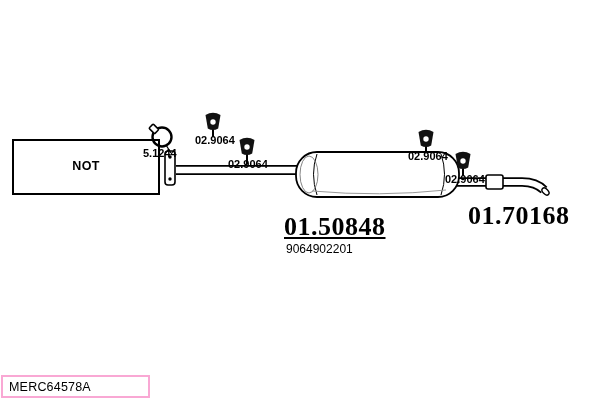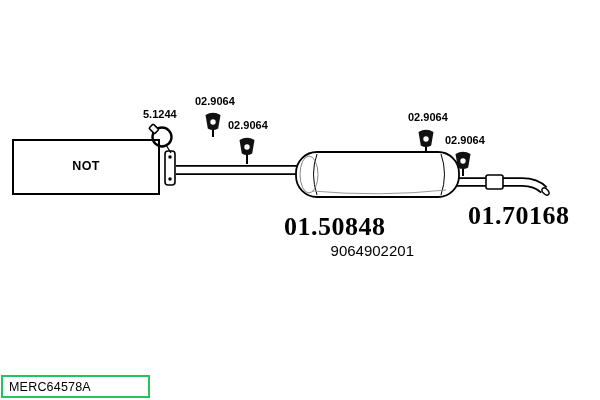--- a/index.html
+++ b/index.html
@@ -12,37 +12,37 @@
     position:absolute;left:12px;top:139px;width:148px;height:56px;
     border:2px solid #000;box-sizing:border-box;
     display:flex;flex-direction:column;align-items:center;justify-content:center;
     font-weight:700;font-size:12.5px;letter-spacing:.4px;line-height:1.25;
   }
   .big-number{
     position:absolute;font-family:"Liberation Serif",serif;font-weight:700;
     font-size:26px;letter-spacing:.5px;white-space:nowrap;
   }
   .num-front{left:10px;top:199px;}
-  .num-middle{left:284px;top:212px;}
+  .num-middle{left:284px;top:212px;text-decoration:underline;}
   .num-rear{left:468px;top:201px;}
   .oem-number{
-    position:absolute;left:286px;top:242px;width:128px;text-align:right;
-    font-size:15px;font-weight:400;white-space:nowrap;
+    position:absolute;left:286px;top:242px;width:128px;text-align:left;
+    font-size:12px;font-weight:400;white-space:nowrap;
   }
   .part-label{
-    position:absolute;font-weight:700;font-size:11px;white-space:nowrap;
+    position:absolute;font-weight:700;font-size:11px;white-space:nowrap;margin-top:39px;
   }
   .lbl-clamp{left:143px;top:108px;}
   .lbl-h1{left:195px;top:95px;}
   .lbl-h2{left:228px;top:119px;}
   .lbl-h3{left:408px;top:111px;}
   .lbl-h4{left:445px;top:134px;}
   .footer-box{
     position:absolute;left:1px;top:375px;width:149px;height:23px;
-    border:2px solid #22c55e;box-sizing:border-box;
+    border:2px solid #f9a8d4;box-sizing:border-box;
     display:flex;align-items:center;padding-left:6px;
     font-size:12.5px;font-weight:400;letter-spacing:.2px;
   }
 </style>
 </head>
 <body>
 
 <div class="canvas">
 
   <svg class="drawing" width="600" height="400" viewBox="0 0 600 400">

